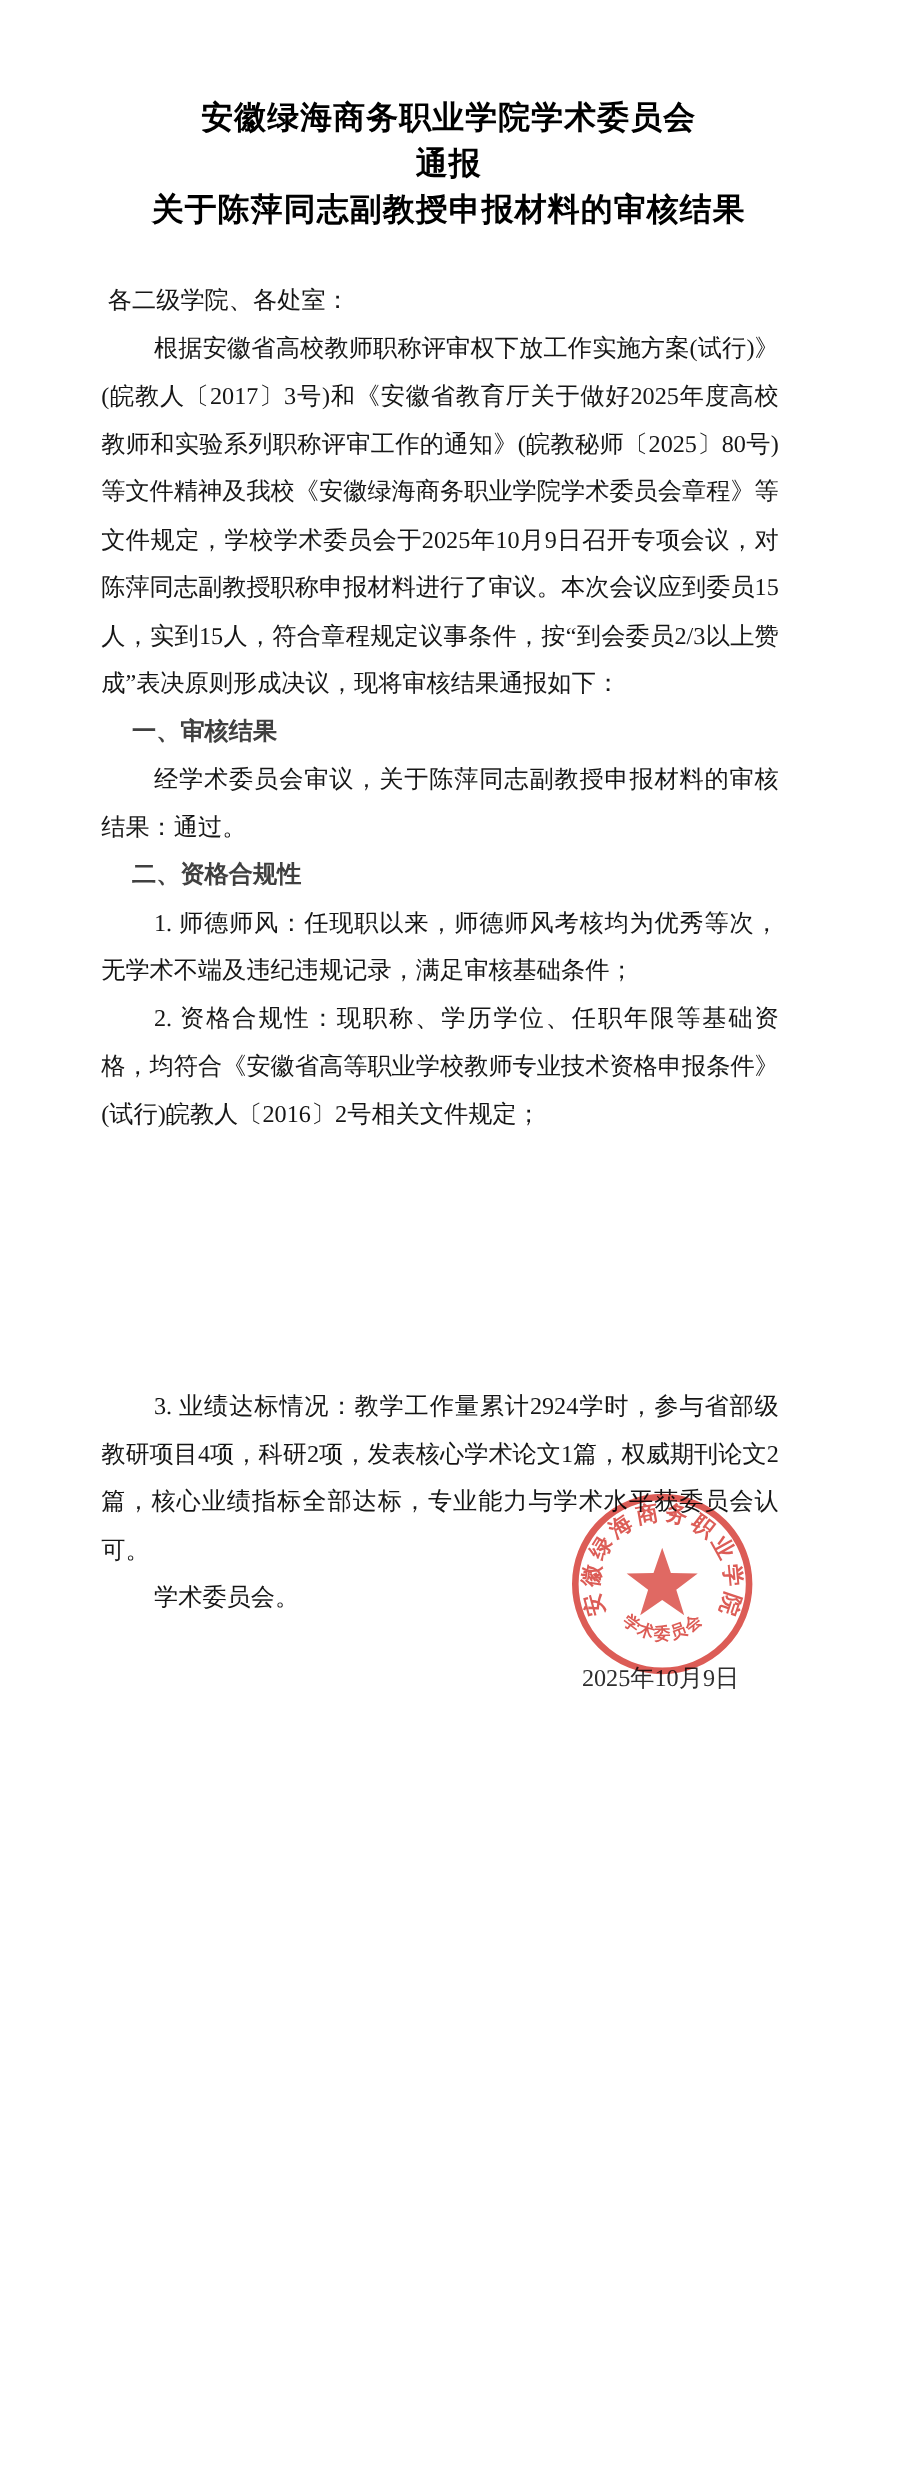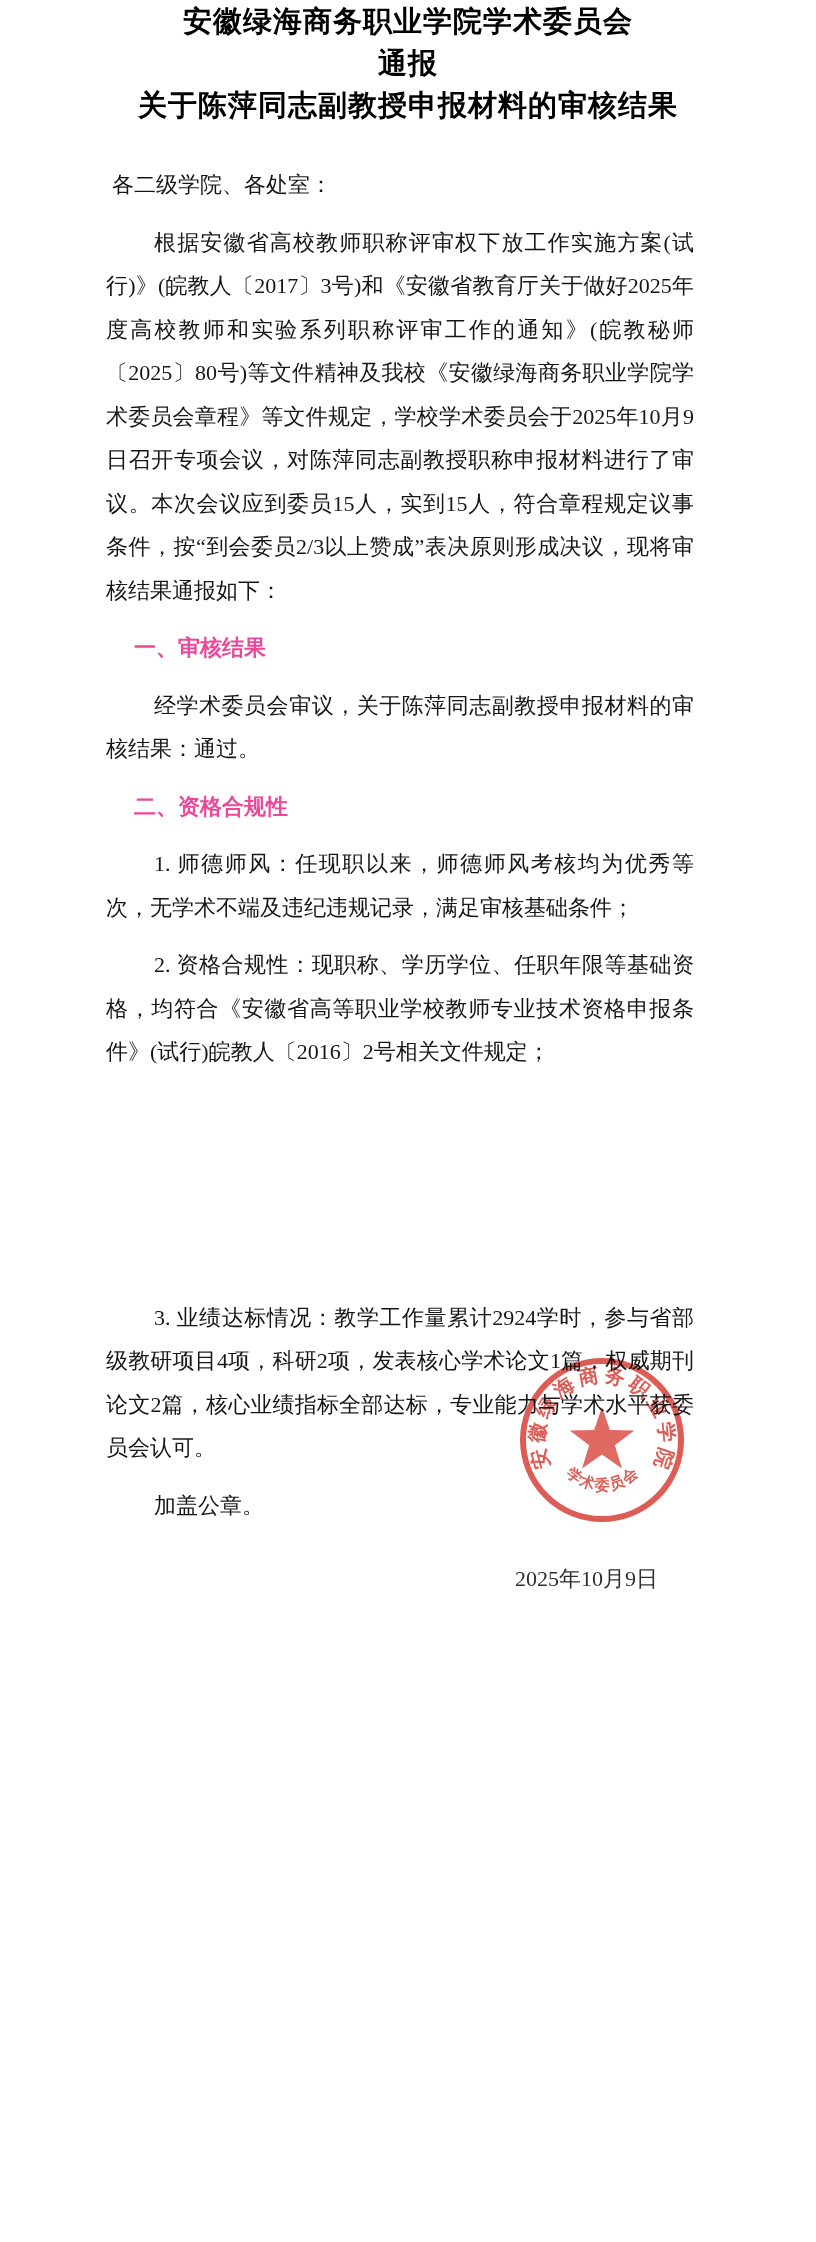--- a/index.html
+++ b/index.html
@@ -14,43 +14,45 @@
     color: #1a1a1a;
   }
   .page {
     position: relative;
     width: 816px;
     height: 2242px;
     background: #ffffff;
     overflow: hidden;
   }
   .title-block {
+    padding-top: 88px;
     text-align: center;
     font-weight: bold;
     font-size: 29px;
     line-height: 42px;
     color: #000000;
     letter-spacing: 1px;
+    font-family: Liberation Mono, monospace;
   }
   .content {
     width: 616px;
     margin: 37px 0 0 92px;
     font-size: 22px;
     line-height: 43.5px;
     text-align: justify;
     color: #161616;
   }
-  .content p { margin: 14px; }
+  .content p { margin: 0; }
   .salutation { text-indent: 6px; }
   .para.indent { text-indent: 48px; }
   .sec-heading {
     font-family: "Liberation Sans", "DejaVu Sans", sans-serif;
     font-size: 22px;
     font-weight: bold;
-    color: #ec4899;
+    color: #404040;
     margin: 0;
     padding-left: 28px;
     line-height: 43.5px;
     text-indent: 0;
   }
   .item { text-indent: 48px; margin-top: 13px; }
   .gap-before { margin-top: 222px !important; }
   .sign-block {
     margin-top: 32px;
     text-align: right;
@@ -99,21 +101,21 @@
     <p class="para indent">根据安徽省高校教师职称评审权下放工作实施方案(试行)》(皖教人〔2017〕3号)和《安徽省教育厅关于做好2025年度高校教师和实验系列职称评审工作的通知》(皖教秘师〔2025〕80号)等文件精神及我校《安徽绿海商务职业学院学术委员会章程》等文件规定，学校学术委员会于2025年10月9日召开专项会议，对陈萍同志副教授职称申报材料进行了审议。本次会议应到委员15人，实到15人，符合章程规定议事条件，按“到会委员2/3以上赞成”表决原则形成决议，现将审核结果通报如下：</p>
 
     <p class="sec-heading">一、审核结果</p>
     <p class="para indent">经学术委员会审议，关于陈萍同志副教授申报材料的审核结果：通过。</p>
 
     <p class="sec-heading">二、资格合规性</p>
     <p class="para item">1. 师德师风：任现职以来，师德师风考核均为优秀等次，无学术不端及违纪违规记录，满足审核基础条件；</p>
     <p class="para item">2. 资格合规性：现职称、学历学位、任职年限等基础资格，均符合《安徽省高等职业学校教师专业技术资格申报条件》(试行)皖教人〔2016〕2号相关文件规定；</p>
     <p class="para item gap-before">3. 业绩达标情况：教学工作量累计2924学时，参与省部级教研项目4项，科研2项，发表核心学术论文1篇，权威期刊论文2篇，核心业绩指标全部达标，专业能力与学术水平获委员会认可。</p>
 
-    <p class="para indent">加盖公章。</p>
+    <p class="para indent">学术委员会。</p>
 
     <div class="sign-block">
       <p class="date">2025年10月9日</p>
     </div>
   </main>
 
   <div class="seal">
     <svg viewBox="0 0 170 170" width="170" height="170">
       <defs>
         <path id="sealTopArc" d="M 34.8 114 A 58 58 0 1 1 135.2 114" fill="none"></path>

